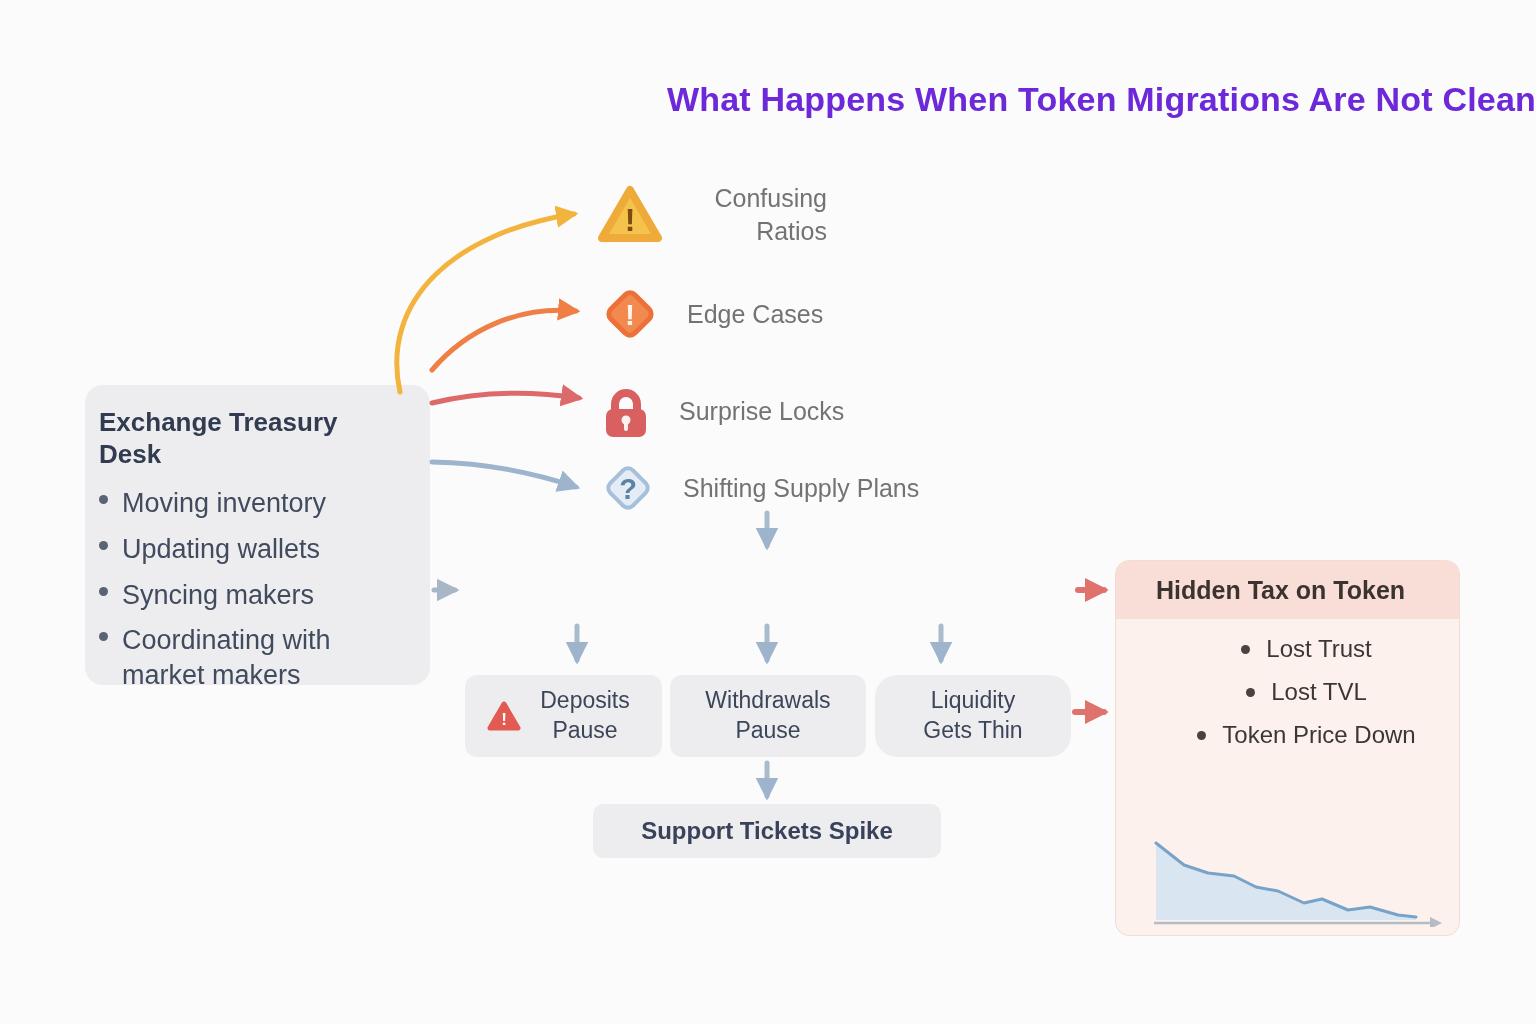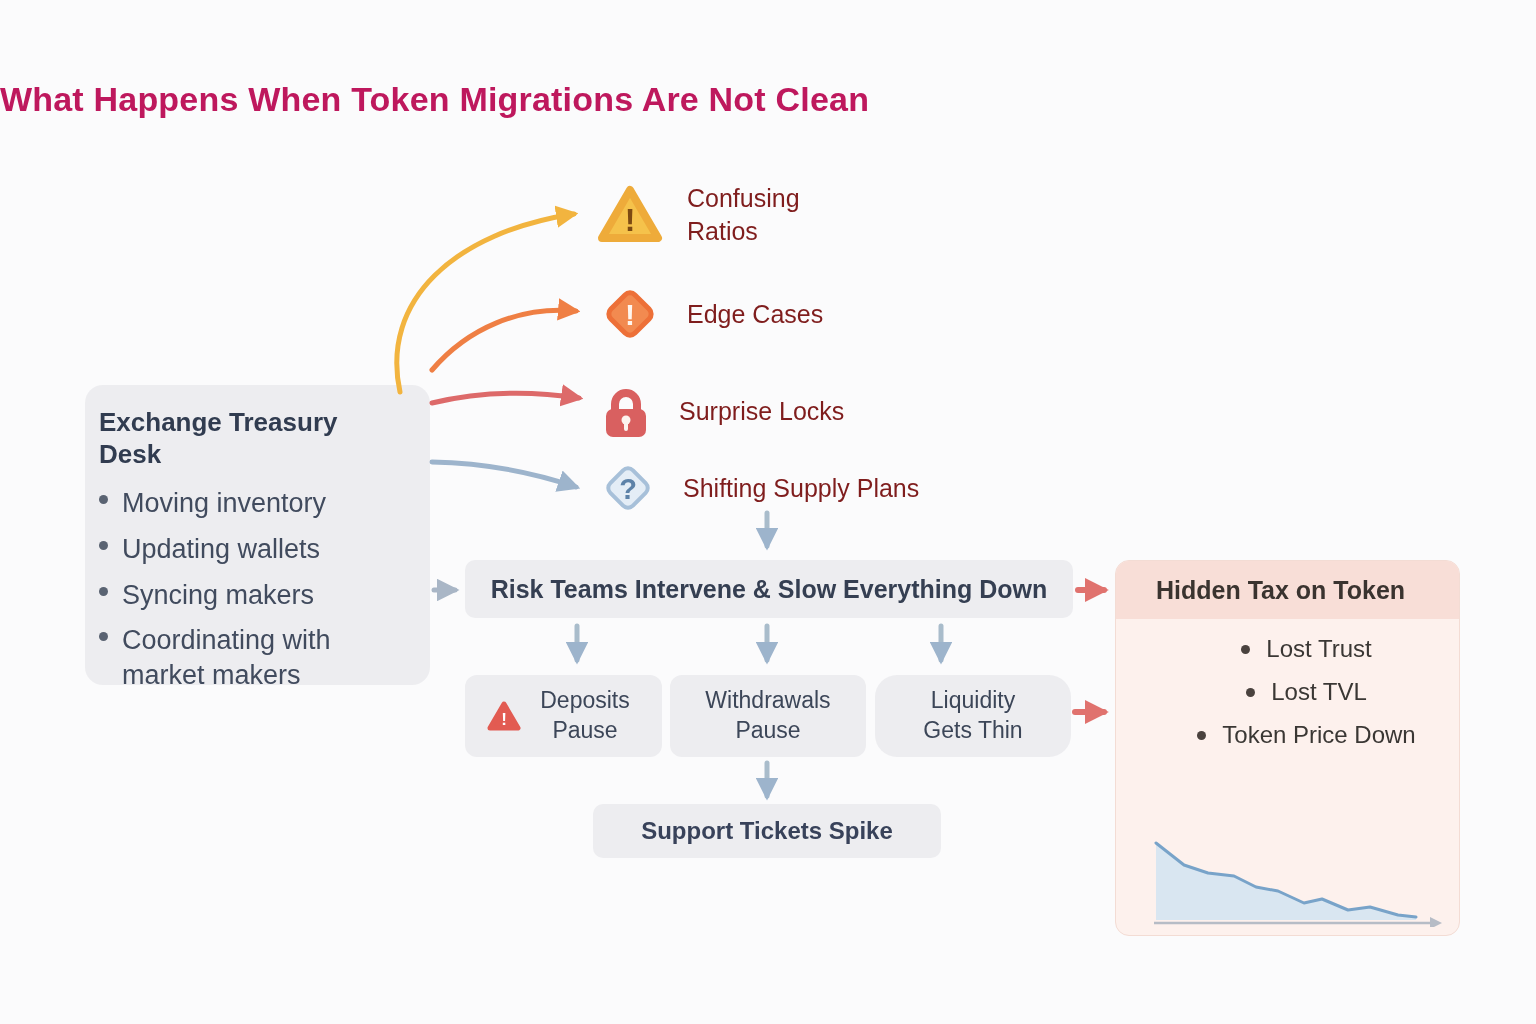--- a/index.html
+++ b/index.html
@@ -4,38 +4,38 @@
 <style>
   html,body { margin:0; padding:0; background:#ffffff; }
   .canvas {
     position:relative; width:1536px; height:1024px;
     background:#fbfbfc; overflow:hidden;
     font-family:"Liberation Sans", sans-serif;
     color:#3a4456;
   }
   .title {
     position:absolute; top:80px; left:0; width:100%;
-    text-align:left; font-size:34px; font-weight:700; color:#be185d;
+    text-align:right; font-size:34px; font-weight:700; color:#6d28d9;
     letter-spacing:.2px;
   }
 
   
   .treasury {
     position:absolute; left:85px; top:385px; width:345px; height:300px;
     background:#ededf0; border-radius:18px; box-sizing:border-box;
     padding:22px 14px;
   }
   .treasury-title { font-size:26px; font-weight:700; color:#313c50; line-height:1.22; width:280px; }
   .blist { margin:16px 0 0; padding:0; list-style:none; }
   .blist li { display:flex; gap:14px; align-items:flex-start; font-size:27px; color:#414b5e; line-height:1.28; margin-bottom:11px; }
   .dot { width:9px; height:9px; border-radius:50%; background:#5a6372; margin-top:9px; flex:0 0 9px; }
 
   
   .risk-row { position:absolute; left:597px; display:flex; align-items:center; gap:24px; }
-  .risk-label { font-size:25px; color:#7f1d1d; line-height:1.3; }
+  .risk-label { font-size:25px; color:#737373; line-height:1.3;text-align:right; }
   .icon-wrap { display:block; line-height:0; }
 
   
   .gbox {
     position:absolute; background:#ededf0; border-radius:12px;
     display:flex; align-items:center; justify-content:center;
   }
   .riskteam { left:465px; top:560px; width:608px; height:58px; font-size:25px; font-weight:700; color:#353f52; border-radius:10px; }
   .cons { top:675px; height:82px; font-size:23px; color:#3c4658; text-align:center; gap:9px; line-height:1.3; }
   .support { left:593px; top:804px; width:348px; height:54px; font-size:24px; font-weight:600; color:#38425a; border-radius:10px; }
@@ -122,21 +122,20 @@
   <div class="risk-row" style="top:457px;">
     <span class="icon-wrap">
       <svg width="62" height="62" viewBox="0 0 62 62">
         <rect x="15" y="15" width="32" height="32" rx="7" fill="#e4edf6" stroke="#a7c0d9" stroke-width="4" transform="rotate(45 31 31)"></rect>
         <text class="svgtext" x="31" y="42" font-size="29" font-weight="bold" fill="#5d82a8" text-anchor="middle">?</text>
       </svg>
     </span>
     <span class="risk-label">Shifting Supply Plans</span>
   </div>
 
-  <div class="gbox riskteam">Risk Teams Intervene &amp; Slow Everything Down</div>
 
   <div class="gbox cons" style="left:465px;width:197px;">
     <span class="icon-wrap">
       <svg width="34" height="32" viewBox="0 0 34 32">
         <path d="M17 4 L31 28 H3 Z" fill="#e25b52" stroke="#e25b52" stroke-width="5" stroke-linejoin="round"></path>
         <text class="svgtext" x="17" y="25" font-size="17" font-weight="bold" fill="#ffffff" text-anchor="middle">!</text>
       </svg>
     </span>
     <span style="width:110px;">Deposits Pause</span>
   </div>

